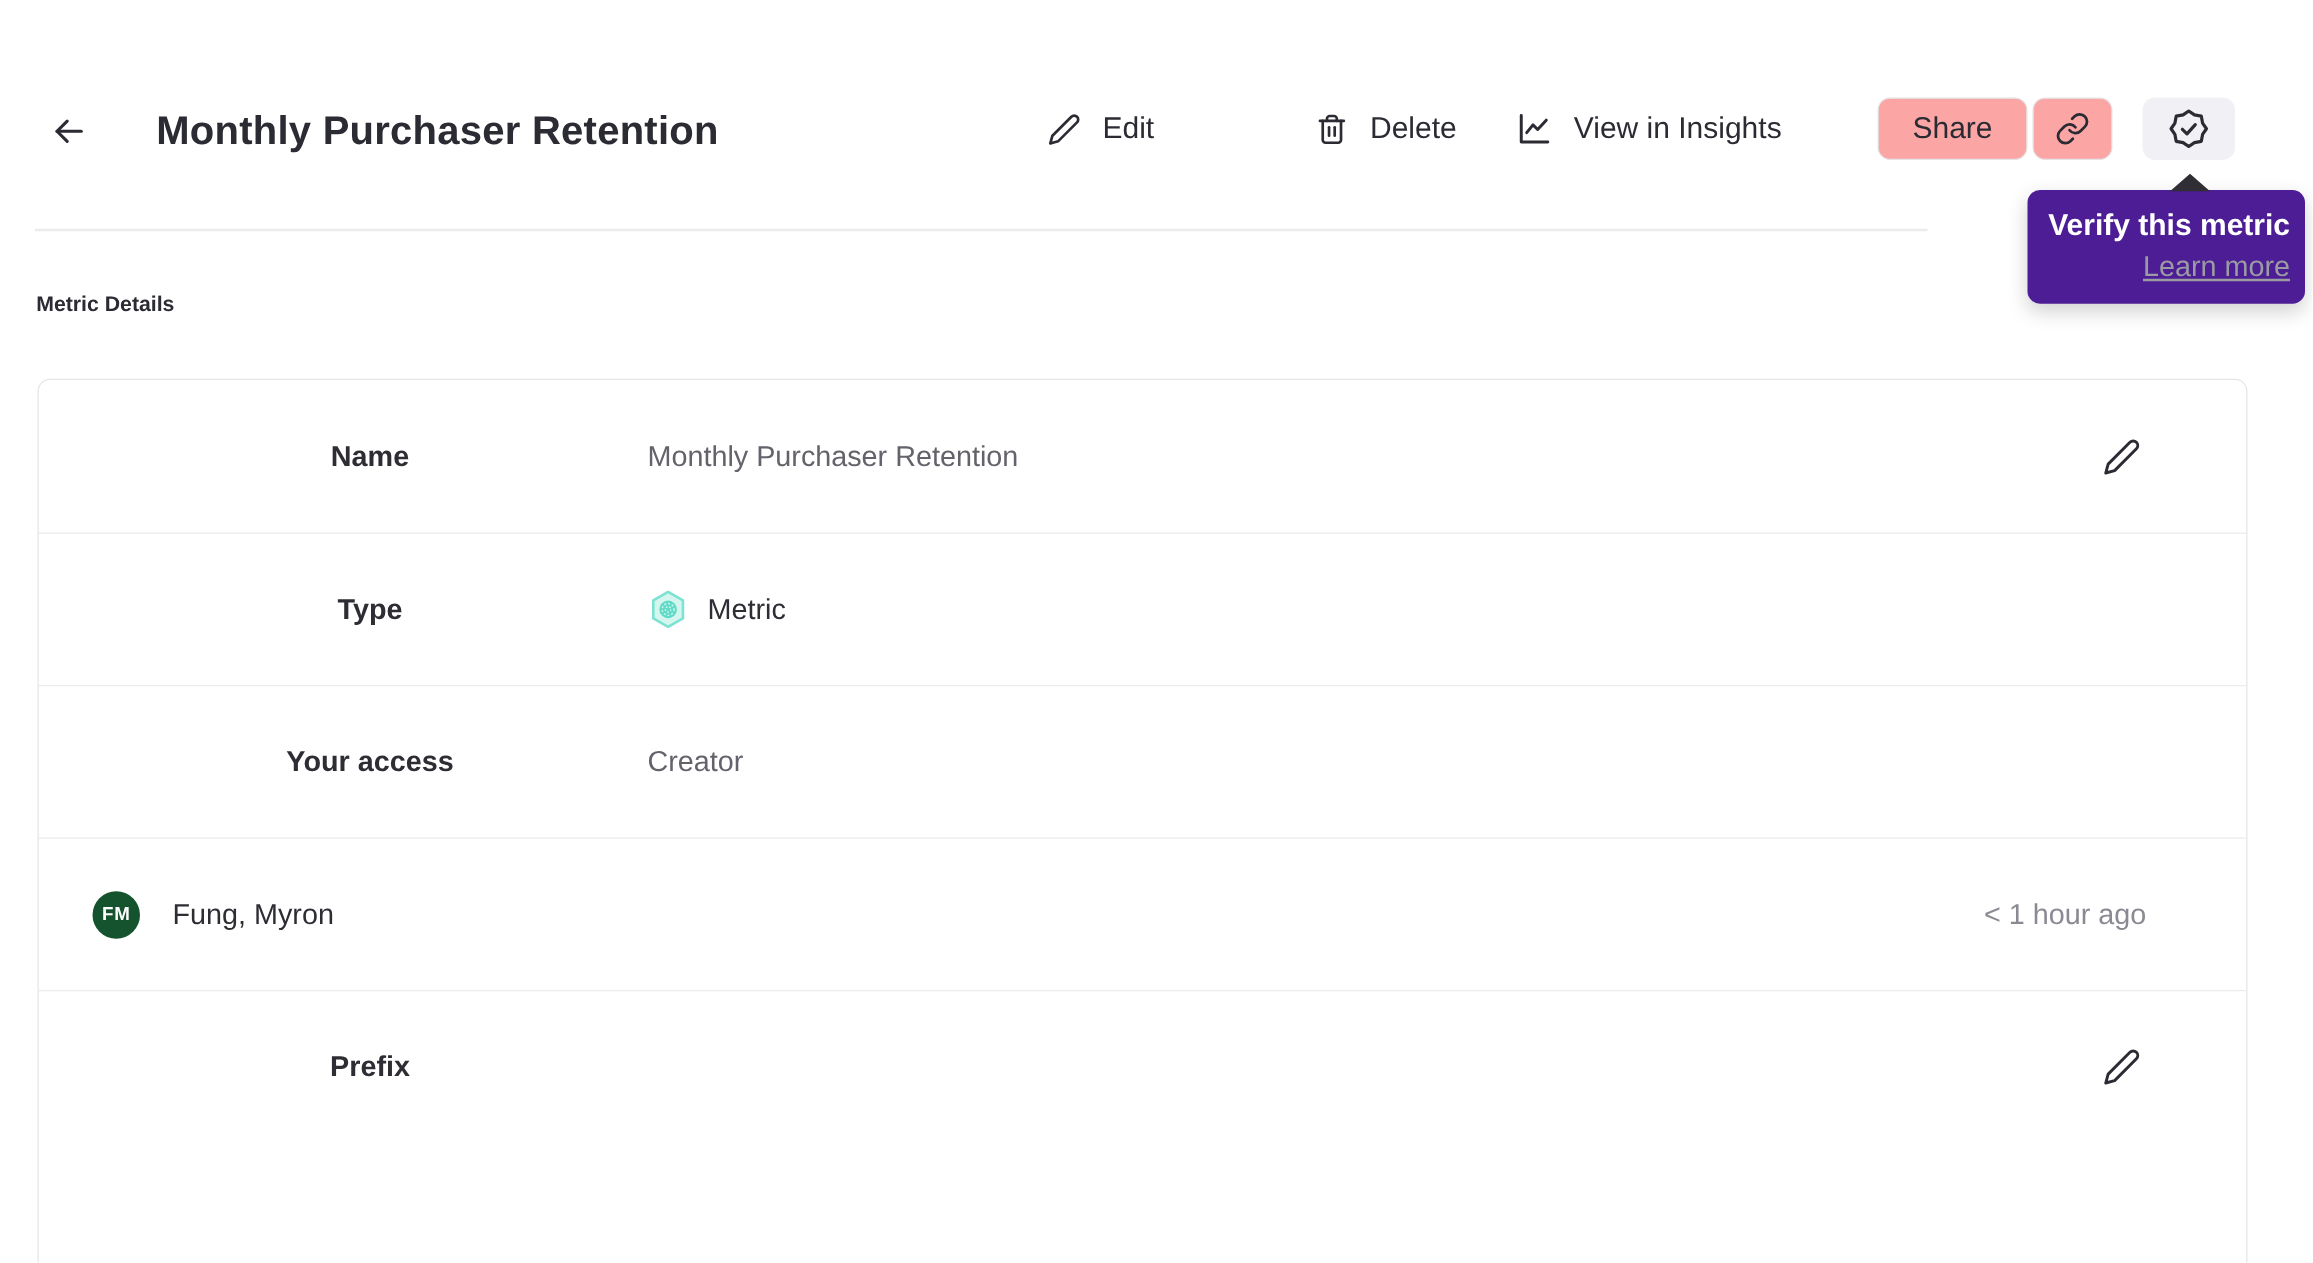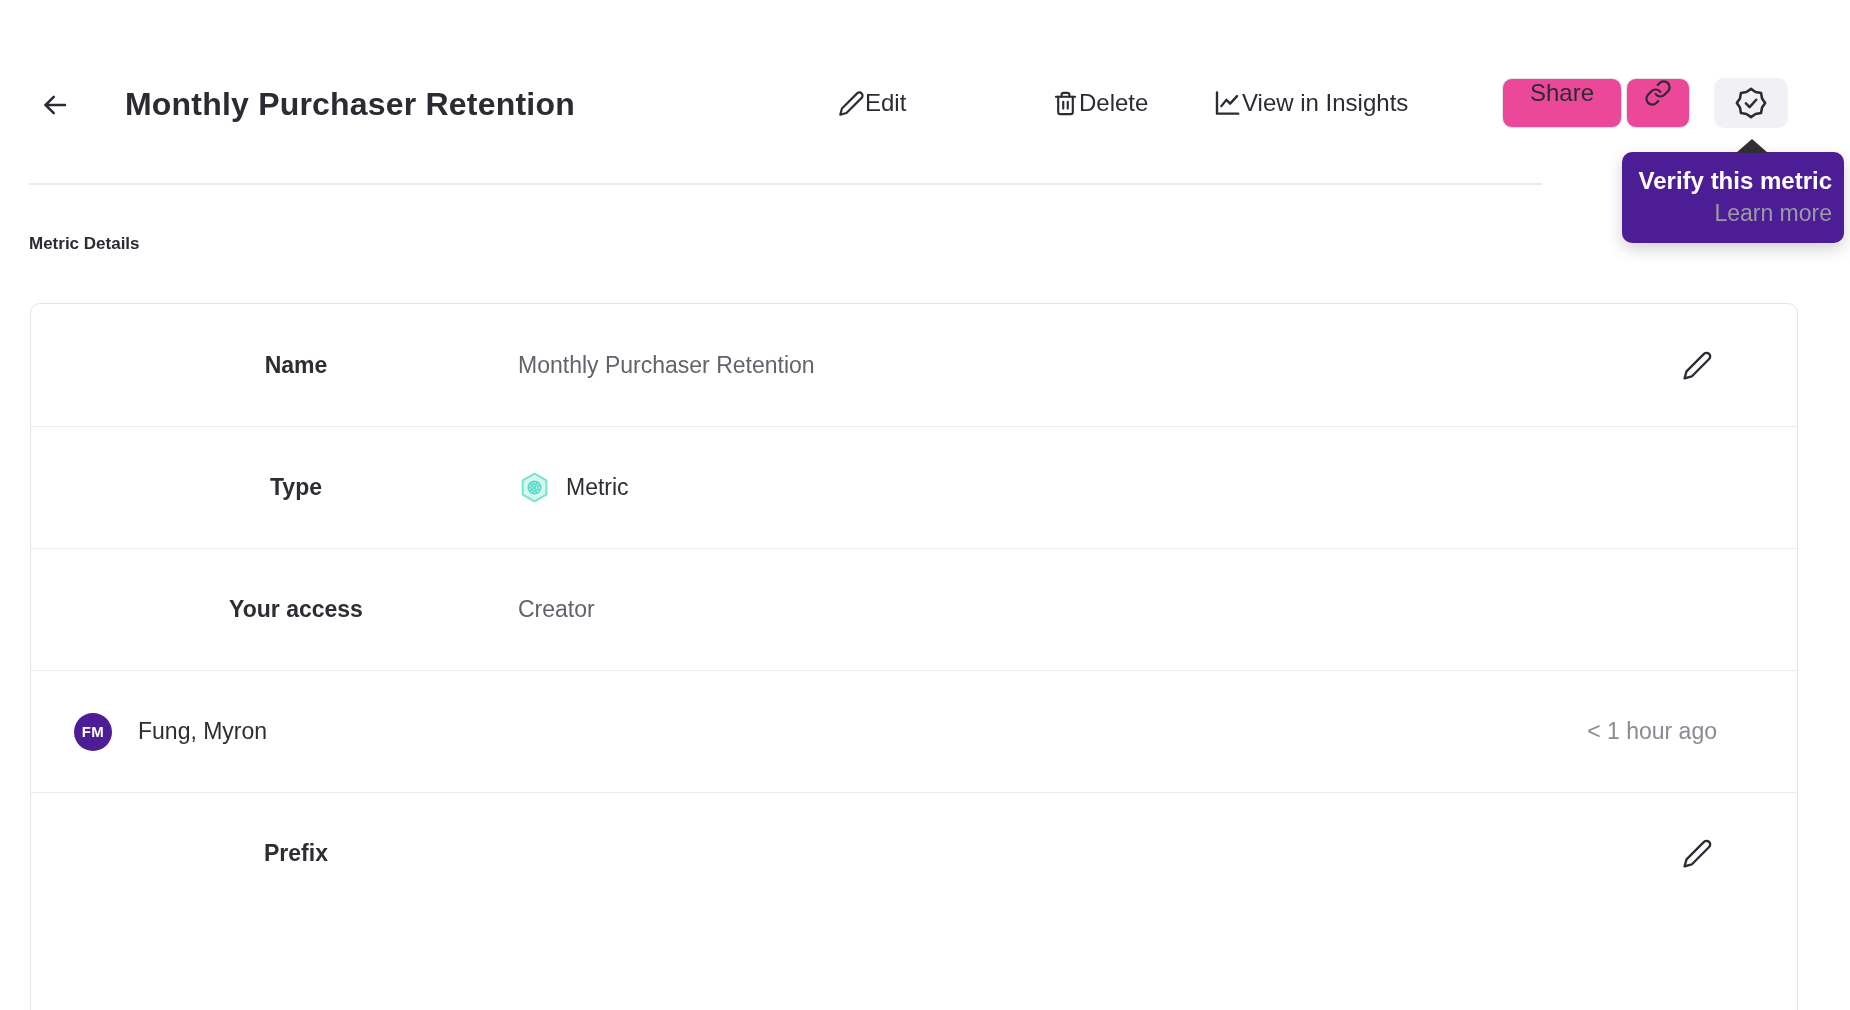--- a/index.html
+++ b/index.html
@@ -13,33 +13,33 @@
     display: flex; align-items: center; justify-content: center;
     background: transparent; border: none; cursor: pointer;
   }
   .page-title {
     position: absolute; left: 125px; top: 84px;
     font-size: 32px; font-weight: 700; letter-spacing: 0.2px; color: #2b2b33;
     line-height: 40px; white-space: nowrap;
   }
   .hdr-action {
     position: absolute; top: 78px; height: 50px;
-    display: flex; align-items: center; 
+    display: flex; align-items: center; gap: 17px;
     background: transparent; border: none; cursor: pointer;
     font-family: "Liberation Sans", sans-serif;
     font-size: 24px; font-weight: 500; color: #2b2b33; white-space: nowrap;
   }
   .hdr-action svg { flex: 0 0 auto; }
   .btn-edit    { left: 838px; }
   .btn-delete  { left: 1052px; }
   .btn-insights{ left: 1212px; }
   .pill-btn {
     position: absolute; top: 78px; height: 50px;
-    display: flex; align-items: flex-start; justify-content: center;
-    background: #ec4899; border: 1.5px solid #e3e3e7; border-radius: 10px;
+    display: flex; align-items: center; justify-content: center;
+    background: #fca5a5; border: 1.5px solid #e3e3e7; border-radius: 10px;
     font-family: "Liberation Sans", sans-serif;
     font-size: 24px; font-weight: 500; color: #2b2b33; cursor: pointer;
   }
   .btn-share { left: 1502px; width: 120px; }
   .btn-link  { left: 1626px; width: 64px; }
   .btn-verify {
     position: absolute; left: 1714px; top: 78px; width: 74px; height: 50px;
     display: flex; align-items: center; justify-content: center;
     background: #f1f1f5; border: none; border-radius: 10px; cursor: pointer;
   }
@@ -55,21 +55,21 @@
     text-align: right; z-index: 10;
     box-shadow: 0 6px 16px rgba(0,0,0,0.18);
   }
   .tooltip::before {
     content: ""; position: absolute; top: -13px; left: 114px;
     border-left: 16px solid transparent; border-right: 16px solid transparent;
     border-bottom: 14px solid #2e2e34;
   }
   .tooltip-title { color: #ffffff; font-size: 24px; font-weight: 600; line-height: 30px; white-space: nowrap; }
   .tooltip-link  { display: inline-block; margin-top: 2px; color: #9b9ba3; font-size: 23px; font-weight: 500;
-                   cursor: pointer; line-height: 30px; }
+                   text-decoration: underline; cursor: pointer; line-height: 30px; }
 
   
   .section-heading {
     position: absolute; left: 29px; top: 234px;
     font-size: 17px; font-weight: 700; color: #2b2b33;
   }
 
   
   .details-card {
     position: absolute; left: 30px; top: 303px; width: 1768px; height: 740px;
@@ -84,21 +84,21 @@
   .detail-row + .detail-row { border-top: 1.5px solid #ececef; }
   .row-label {
     width: 444px; flex: 0 0 444px;
     font-size: 23px; font-weight: 600; color: #2d2d33;
   }
   .row-value { font-size: 23px; color: #63636b; display: flex; align-items: center; }
   .row-value.dark { color: #2d2d33; }
   .type-icon { margin-right: 15px; display: inline-flex; }
   .avatar {
     width: 38px; height: 38px; border-radius: 50%;
-    background: #4c1d95; color: #ffffff;
+    background: #14532d; color: #ffffff;
     display: inline-flex; align-items: center; justify-content: center;
     font-size: 15px; font-weight: 700; letter-spacing: 0.5px;
     margin-right: 26px; flex: 0 0 38px;
   }
   .row-edit-btn {
     margin-left: auto; width: 40px; height: 40px;
     display: flex; align-items: center; justify-content: center;
     background: transparent; border: none; cursor: pointer;
   }
   .row-meta { margin-left: auto; font-size: 23px; color: #8a8a93; white-space: nowrap; }

